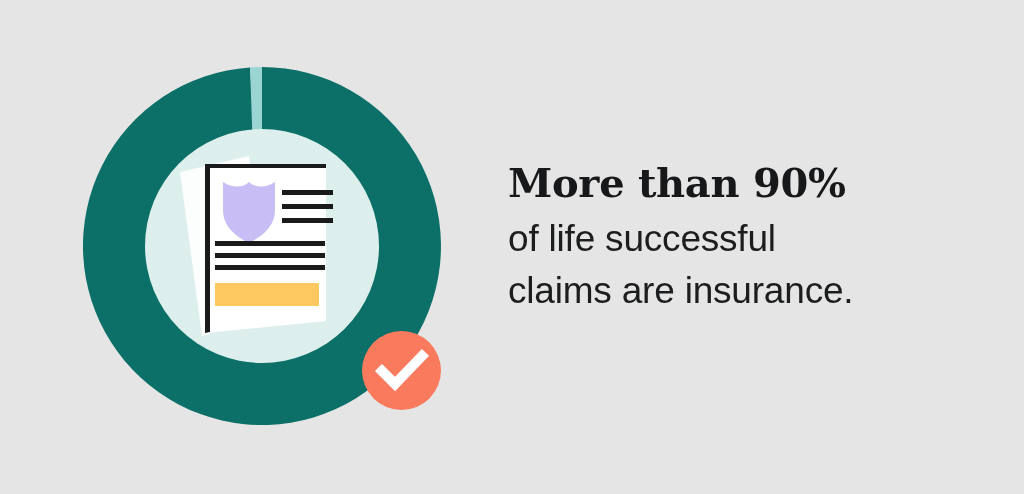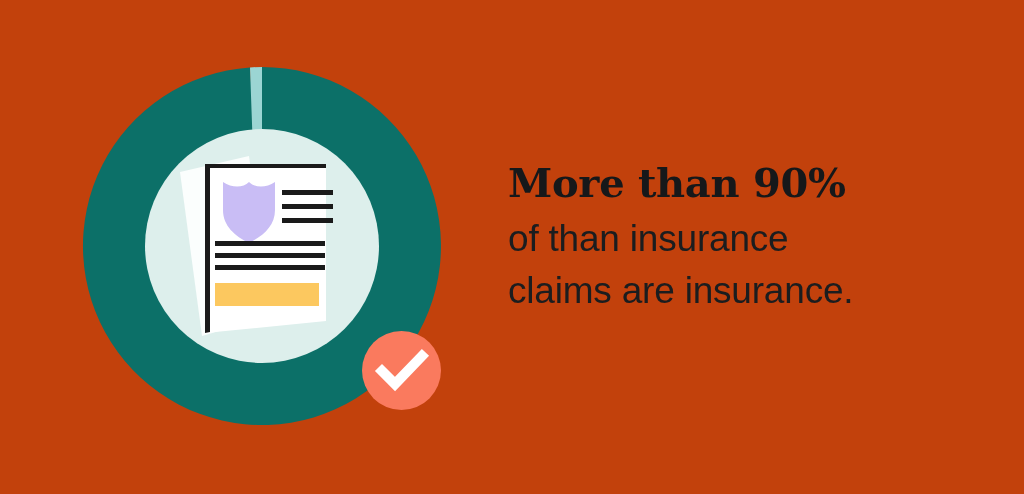--- a/index.html
+++ b/index.html
@@ -10,21 +10,21 @@
   body {
     width: 1024px;
     height: 494px;
     overflow: hidden;
     font-family: "Liberation Sans", sans-serif;
   }
   .infographic {
     position: relative;
     width: 1024px;
     height: 494px;
-    background: #c2410c;
+    background: #e5e5e5;
     box-sizing: border-box;
     padding-left: 16px;
   }
 
   
   .chart-area {
     position: absolute;
     left: 0;
     top: 0;
     width: 500px;
@@ -141,18 +141,18 @@
     <svg class="check-badge" width="79" height="79" viewBox="0 0 79 79">
       <circle cx="39.5" cy="39.5" r="39.5" fill="#FA7A5E"></circle>
       <path d="M 20 40 L 33 53 L 60 25" stroke="#FFFFFF" stroke-width="10" fill="none" stroke-linecap="square" stroke-linejoin="miter"></path>
     </svg>
 
   </div>
 
   <div class="text-block">
     <p class="headline">More than 90%</p>
     <p class="subline">
-      <span class="subline-row">of than insurance</span>
+      <span class="subline-row">of life successful</span>
       <span class="subline-row">claims are insurance.</span>
     </p>
   </div>
 
 </div>
 
 </body></html>

